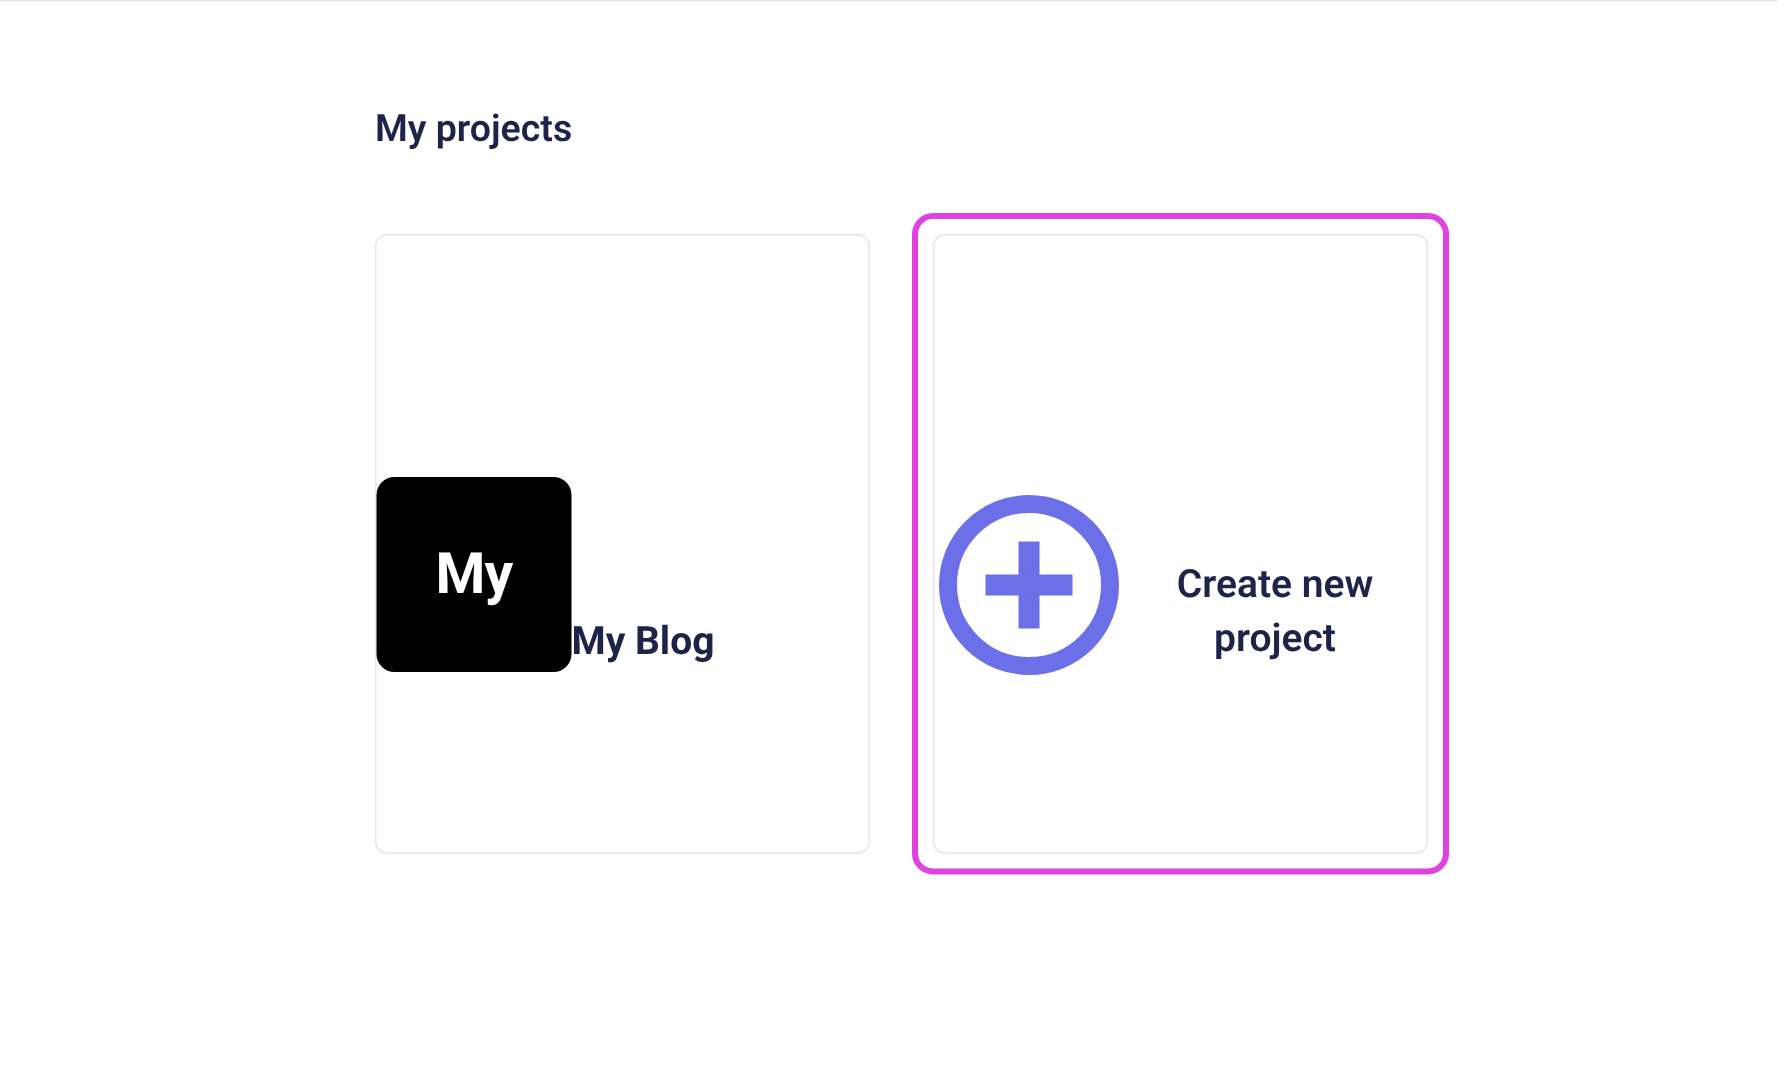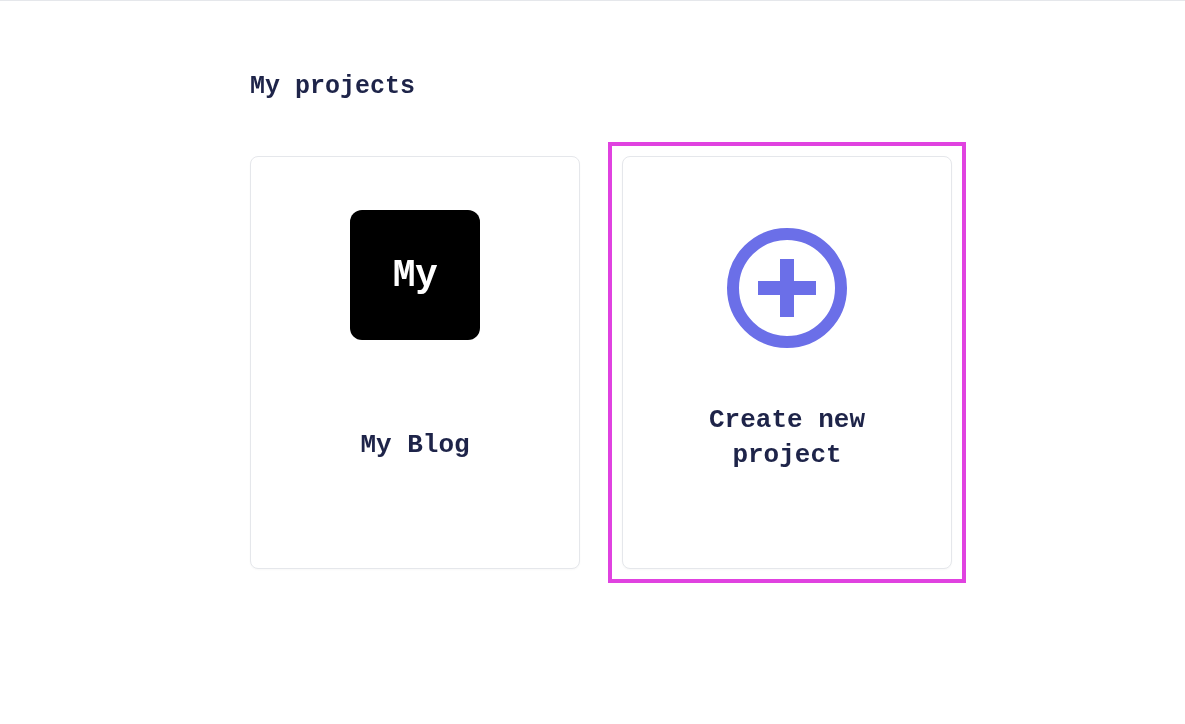--- a/index.html
+++ b/index.html
@@ -17,43 +17,42 @@
     .top-divider {
       width: 100%;
       height: 1px;
       background: #e5e7eb;
       position: absolute;
       top: 0;
     }
     .container {
       padding-left: 250px;
       padding-top: 72px;
-      font-family: Liberation Mono, monospace;
     }
     .page-title {
       font-size: 25px;
       font-weight: 600;
       color: #1e2449;
       margin-bottom: 55px;
     }
     .cards-row {
       display: flex;
       gap: 28px;
     }
     .card {
       width: 330px;
       height: 413px;
       background: #ffffff;
       border: 1px solid #e5e7eb;
       border-radius: 8px;
       box-shadow: 0 1px 2px rgba(0,0,0,0.03);
       display: flex;
-      flex-direction: column;
+      flex-direction: row;
       align-items: center;
-      padding-top: 53px;
+      padding-top: 40px;
       cursor: pointer;
     }
     .project-thumb {
       width: 130px;
       height: 130px;
       background: #000000;
       border-radius: 12px;
       display: flex;
       align-items: center;
       justify-content: center;
@@ -67,21 +66,21 @@
     .project-title {
       margin-top: 90px;
       font-size: 26px;
       font-weight: 700;
       color: #1e2449;
       text-align: center;
     }
     .highlight-box {
       border: 4px solid #e042e0;
       padding: 10px;
-      border-radius: 0;
+      border-radius: 14px;
       margin-top: -14px;
     }
     .highlight-box .card {
       margin: 0;
     }
     .plus-circle {
       width: 126px;
       height: 126px;
       margin-top: 15px;
       display: flex;

